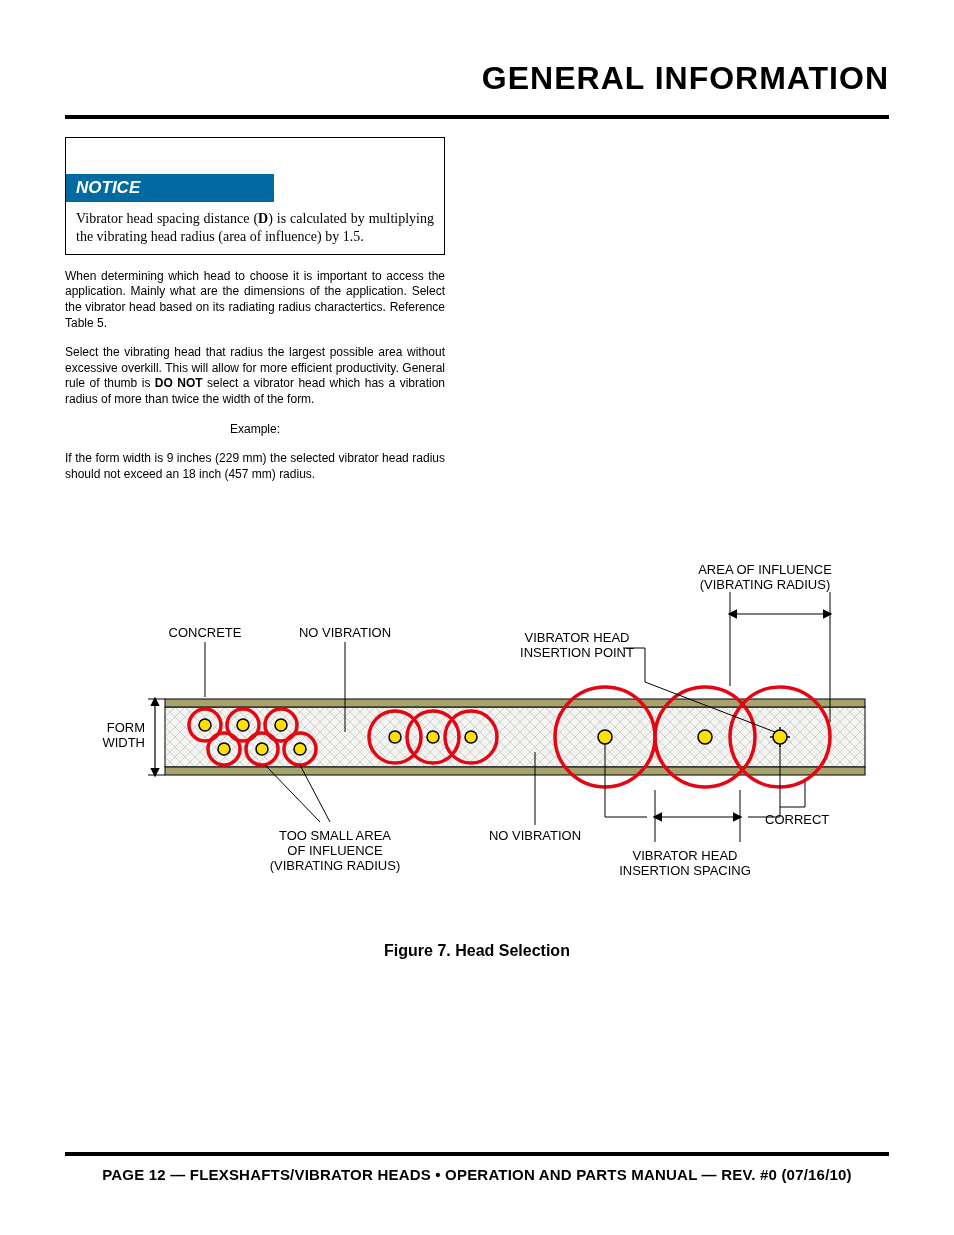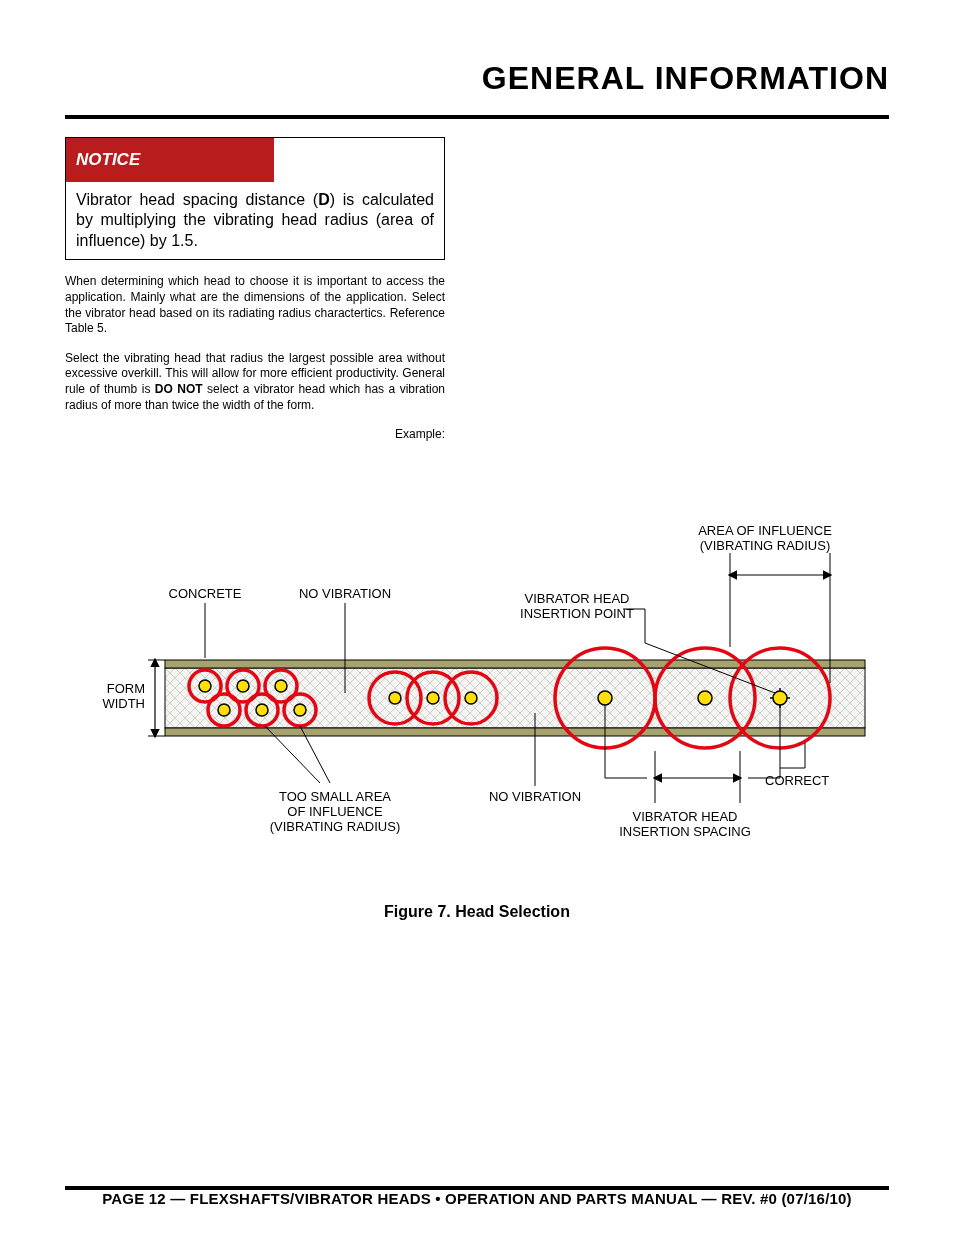--- a/index.html
+++ b/index.html
@@ -31,59 +31,62 @@
     margin-bottom: 18px;
   }
   .left-col {
     width: 380px;
   }
   .notice-box {
     border: 1px solid #000;
     margin-bottom: 14px;
   }
   .notice-header {
-    background: #b91c1c;
+    background: #0369a1;
     color: #fff;
     font-style: italic;
     font-weight: bold;
     font-size: 17px;
-    padding: 12px 10px;
+    padding: 4px 10px;
     width: 55%;
+    margin-top: 36px;
   }
   .notice-body {
     padding: 8px 10px;
-    font-size: 16px;
+    font-size: 14px;
     line-height: 1.28;
     text-align: justify;
+    font-family: Liberation Serif, serif;
   }
   .body-text {
     font-size: 12px;
     line-height: 1.3;
     text-align: justify;
     margin-bottom: 14px;
   }
-  .body-text.left { text-align: right; }
+  .body-text.left { text-align: center; }
   .figure-wrap {
     margin-top: 60px;
     position: relative;
     width: 100%;
   }
   .figure-caption {
     text-align: center;
     font-weight: bold;
     font-size: 16px;
     margin-top: 20px;
   }
   .footer {
     position: absolute;
-    bottom: 28px;
+    bottom: 52px;
     left: 65px;
     right: 65px;
     text-align: center;
     border-top: 4px solid #000;
+    padding-top: 10px;
     font-weight: bold;
     letter-spacing: 0.2px;
     font-size: 15px;
   }
   
   svg { display: block; }
   .lbl { font-family: Arial, Helvetica, sans-serif; font-size: 13px; }
   .lblc { text-anchor: middle; }
   .lblr { text-anchor: end; }
 </style>
@@ -105,20 +108,21 @@
     </div>
 
     <p class="body-text">When determining which head to choose it is important to access the application. Mainly what are the dimensions of the application. Select the vibrator head based on its radiating radius charactertics. Reference Table 5.</p>
 
     <p class="body-text">
       <span>Select the vibrating head that radius the largest possible area without excessive overkill. This will allow for more efficient productivity. General rule of thumb is </span><b>DO NOT</b><span> select a vibrator head which has a vibration radius of more than twice the width of the form.</span>
     </p>
 
     <p class="body-text left">Example:</p>
 
+    <p class="body-text">If the form width is 9 inches (229 mm) the selected vibrator head radius should not exceed an 18 inch (457 mm) radius.</p>
 
 
   </div>
 
   <div class="figure-wrap">
     <svg width="824" height="380" viewBox="0 0 824 380">
       <defs>
         <pattern id="honey" width="10" height="10" patternUnits="userSpaceOnUse">
           <rect width="10" height="10" fill="#f4f4f2"></rect>
           <path d="M0,5 L5,0 L10,5 L5,10 Z" fill="none" stroke="#c9c9c3" stroke-width="0.8"></path>

